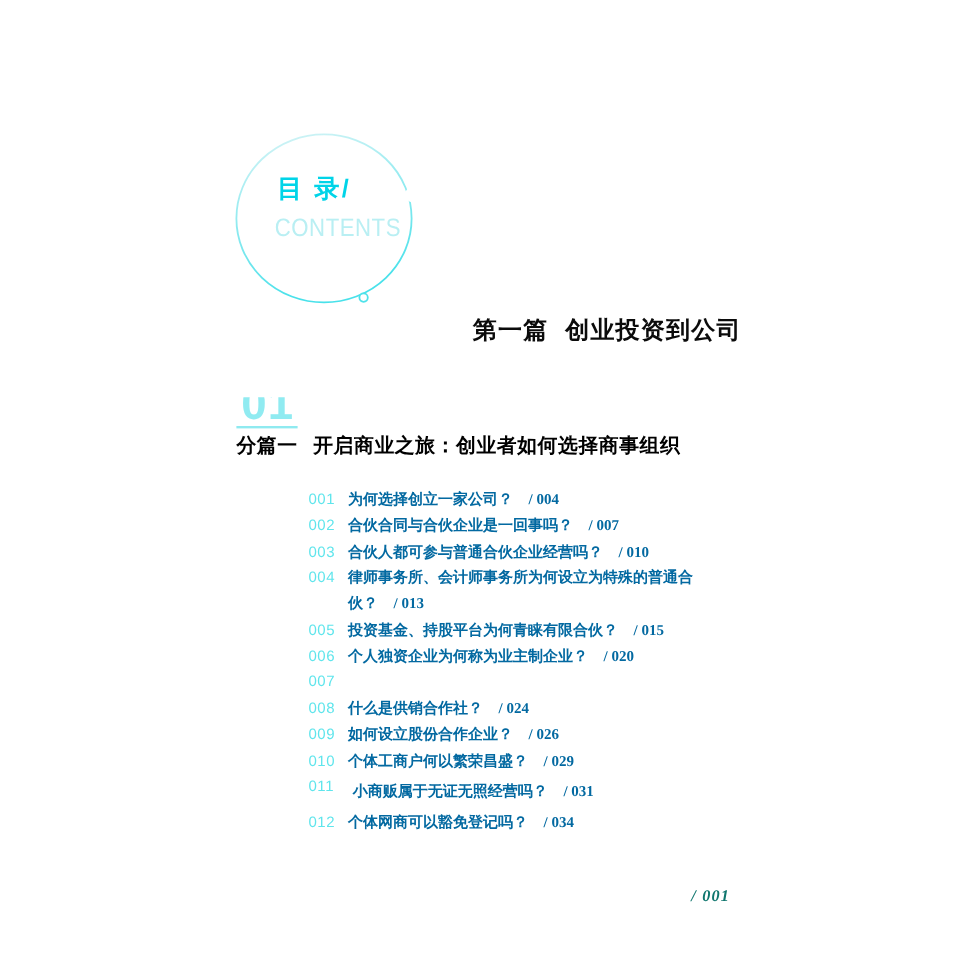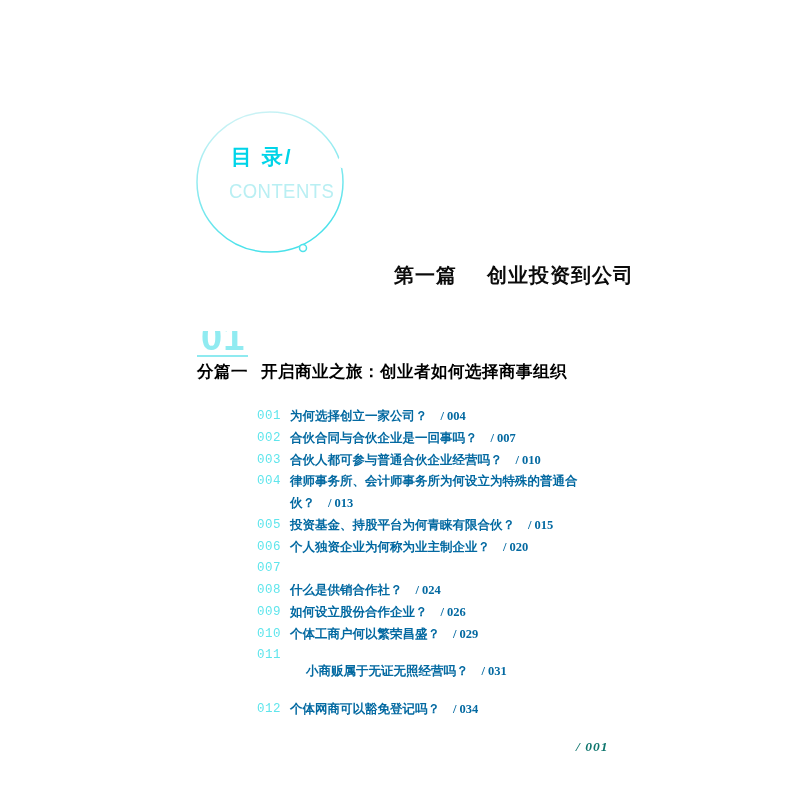--- a/index.html
+++ b/index.html
@@ -21,21 +21,21 @@
   .toc-en{
     position:absolute;left:229px;top:179px;
     font-size:21px;font-weight:400;letter-spacing:0.5px;
     color:#b9eff3;
     transform:scaleX(0.88);transform-origin:left center;
     white-space:nowrap;
   }
   
   .part-heading{
     position:absolute;left:394px;top:262px;
-    display:flex;gap:30px;
+    display:flex;gap:14px;
     font-size:20px;font-weight:700;letter-spacing:1px;
     color:#0b0b0b;white-space:nowrap;
   }
   
   .num-clip{
     position:absolute;left:201px;top:331px;
     width:58px;height:24px;overflow:hidden;
   }
   .num-clip span{
     position:absolute;left:0;top:-13px;
@@ -51,21 +51,21 @@
     position:absolute;left:197px;top:361px;
     display:flex;gap:13px;
     font-size:16.5px;font-weight:700;letter-spacing:0.5px;
     color:#000000;white-space:nowrap;
   }
   
   .entries{position:absolute;left:257px;top:406px;width:380px;}
   .entry{display:flex;align-items:flex-start;}
   .entry .num{
     flex:0 0 33px;width:33px;
-    font-family:Liberation Mono, monospace;
+    font-family:Liberation Sans, sans-serif;
     font-size:12.5px;line-height:21.75px;
     letter-spacing:0.5px;color:#5fe5ec;
   }
   .entry .body{
     width:318px;
     font-family:"Liberation Serif", serif;
     font-weight:700;font-size:12.5px;line-height:21.75px;
     color:#0369a1;
   }
   .entry .page-ref{margin-left:13px;white-space:nowrap;}
@@ -148,21 +148,21 @@
     <div class="entry">
       <span class="num">009</span>
       <p class="body" style="margin:0"><span>如何设立股份合作企业？</span><span class="page-ref">/ 026</span></p>
     </div>
     <div class="entry">
       <span class="num">010</span>
       <p class="body" style="margin:0"><span>个体工商户何以繁荣昌盛？</span><span class="page-ref">/ 029</span></p>
     </div>
     <div class="entry">
       <span class="num">011</span>
-      <p class="body" style="margin:16px"><span>小商贩属于无证无照经营吗？</span><span class="page-ref">/ 031</span></p>
+      <p class="body" style="margin:4px"><span>小商贩属于无证无照经营吗？</span><span class="page-ref">/ 031</span></p>
     </div>
     <div class="entry">
       <span class="num">012</span>
       <p class="body" style="margin:0"><span>个体网商可以豁免登记吗？</span><span class="page-ref">/ 034</span></p>
     </div>
   </div>
 
   <div class="folio">/ 001</div>
 
 </div>

